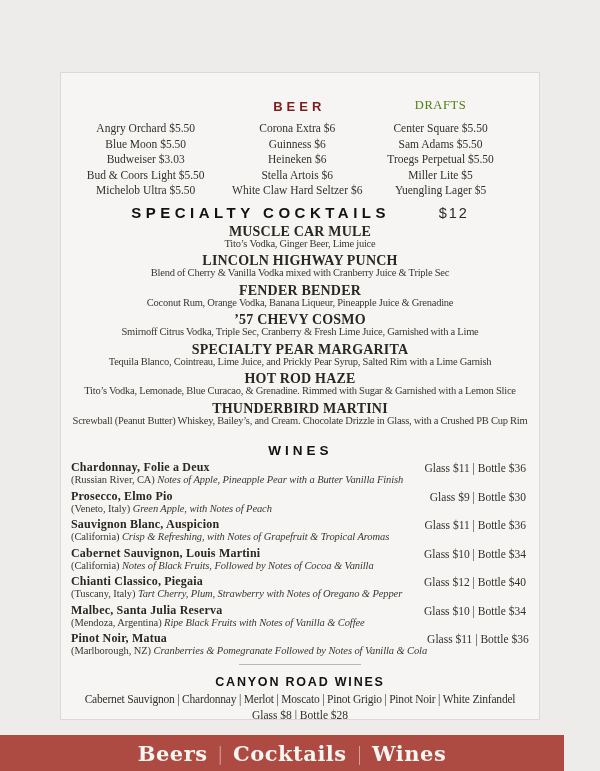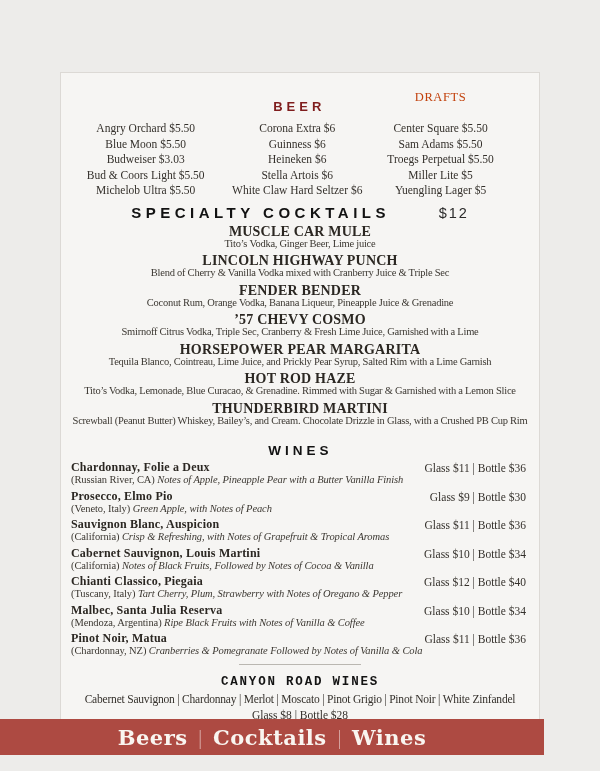--- a/index.html
+++ b/index.html
@@ -21,21 +21,21 @@
   
   .beer-grid{
     display:grid;grid-template-columns:1.2fr 1fr 1.08fr;
     padding:22px 24px 0 2px;
   }
   .col-heading{height:26px;display:flex;justify-content:center;align-items:flex-end;}
   .beer-title{
     font-family:"Liberation Sans",sans-serif;font-weight:700;
     font-size:13px;letter-spacing:4px;text-indent:4px;color:#7f1d1d;margin-bottom:7px;
   }
-  .drafts-title{font-size:12.5px;letter-spacing:0.6px;color:#c2410c;margin-bottom:16px;}
+  .drafts-title{font-size:12.5px;letter-spacing:0.6px;color:#4d7c0f;margin-bottom:8px;}
   .beer-item{
     text-align:center;font-size:11.5px;line-height:15.5px;color:#34302b;white-space:nowrap;
   }
   
   .cocktails{text-align:center;margin-top:6px;}
   .cocktails-title{
     font-family:"Liberation Sans",sans-serif;font-weight:700;
     font-size:15px;letter-spacing:4.5px;color:#121212;line-height:16px;
   }
   .cocktails-price{font-weight:400;font-size:14.5px;letter-spacing:2px;color:#2a2a2a;margin-left:40px;}
@@ -55,29 +55,29 @@
   }
   .wine-row{display:flex;justify-content:space-between;align-items:flex-start;margin-bottom:2px;}
   .wine-name{font-size:12px;font-weight:700;line-height:14px;color:#2b2722;letter-spacing:0.2px;}
   .wine-desc{font-size:10.5px;line-height:12.5px;color:#3b3731;letter-spacing:-0.1px;white-space:nowrap;}
   .wine-notes{font-style:italic;}
   .wine-price{font-size:11.5px;line-height:15px;color:#34302b;white-space:nowrap;padding-top:1px;}
   
   .divider{width:122px;height:1px;background:#bab7b1;margin:6px auto 10px;}
   .canyon{text-align:center;}
   .canyon-title{
-    font-family:Liberation Mono, monospace;font-weight:700;
+    font-family:Liberation Sans, sans-serif;font-weight:700;
     font-size:12.5px;letter-spacing:1.8px;color:#131313;line-height:15px;margin-bottom:2px;
   }
   .canyon-varietals{font-size:11.5px;line-height:15px;color:#34302b;letter-spacing:-0.2px;white-space:nowrap;}
   .canyon-price{font-size:11.5px;line-height:16px;color:#34302b;}
   
   .footer{
-    position:absolute;left:0;bottom:16px;width:544px;height:36px;background:#ad4a42;
-    display:flex;align-items:center;justify-content:center;gap:11px;
+    position:absolute;left:0;bottom:0;width:544px;height:36px;background:#ad4a42;
+    display:flex;align-items:center;justify-content:center;gap:11px;padding-left:20px;
   }
   .footer-item{
     font-family:"DejaVu Serif",serif;font-weight:700;
     font-size:21px;color:#f9f5f0;letter-spacing:0.5px;
   }
   .footer-sep{
     color:rgba(255,255,255,0.55);font-size:17px;line-height:17px;
     font-family:"Liberation Serif",serif;font-weight:400;transform:scaleY(1.25);
   }
 </style>
@@ -134,21 +134,21 @@
     </div>
     <div class="cocktail">
       <div class="cocktail-name">FENDER BENDER</div>
       <div class="cocktail-desc">Coconut Rum, Orange Vodka, Banana Liqueur, Pineapple Juice &amp; Grenadine</div>
     </div>
     <div class="cocktail">
       <div class="cocktail-name">’57 CHEVY COSMO</div>
       <div class="cocktail-desc">Smirnoff Citrus Vodka, Triple Sec, Cranberry &amp; Fresh Lime Juice, Garnished with a Lime</div>
     </div>
     <div class="cocktail">
-      <div class="cocktail-name">HORSEPOWER PEAR MARGARITA</div>
+      <div class="cocktail-name">SPECIALTY PEAR MARGARITA</div>
       <div class="cocktail-desc">Tequila Blanco, Cointreau, Lime Juice, and Prickly Pear Syrup, Salted Rim with a Lime Garnish</div>
     </div>
     <div class="cocktail">
       <div class="cocktail-name">HOT ROD HAZE</div>
       <div class="cocktail-desc">Tito’s Vodka, Lemonade, Blue Curacao, &amp; Grenadine. Rimmed with Sugar &amp; Garnished with a Lemon Slice</div>
     </div>
     <div class="cocktail">
       <div class="cocktail-name">THUNDERBIRD MARTINI</div>
       <div class="cocktail-desc">Screwball (Peanut Butter) Whiskey, Bailey’s, and Cream. Chocolate Drizzle in Glass, with a Crushed PB Cup Rim</div>
     </div>
@@ -220,21 +220,21 @@
           <span class="wine-notes">Ripe Black Fruits with Notes of Vanilla &amp; Coffee</span>
         </div>
       </div>
       <div class="wine-price">Glass $10 | Bottle $34</div>
     </div>
 
     <div class="wine-row">
       <div>
         <div class="wine-name">Pinot Noir, Matua</div>
         <div class="wine-desc">
-          <span>(Chardonnay, NZ)</span>
+          <span>(Marlborough, NZ)</span>
           <span class="wine-notes">Cranberries &amp; Pomegranate Followed by Notes of Vanilla &amp; Cola</span>
         </div>
       </div>
       <div class="wine-price">Glass $11 | Bottle $36</div>
     </div>
   </div>
 
   <div class="divider"></div>
   <div class="canyon">
     <div class="canyon-title">CANYON ROAD WINES</div>

